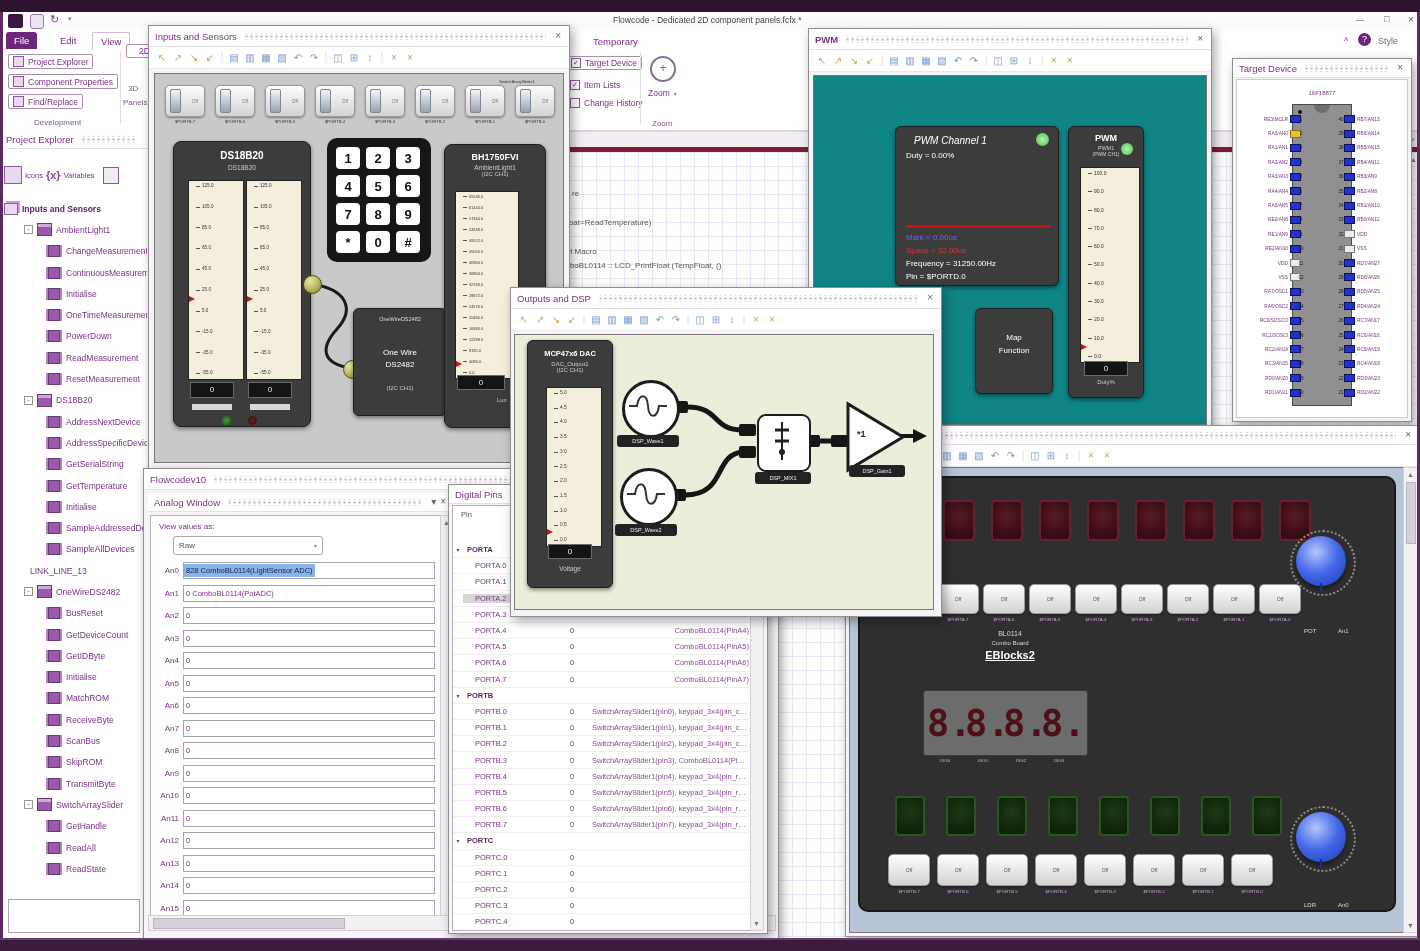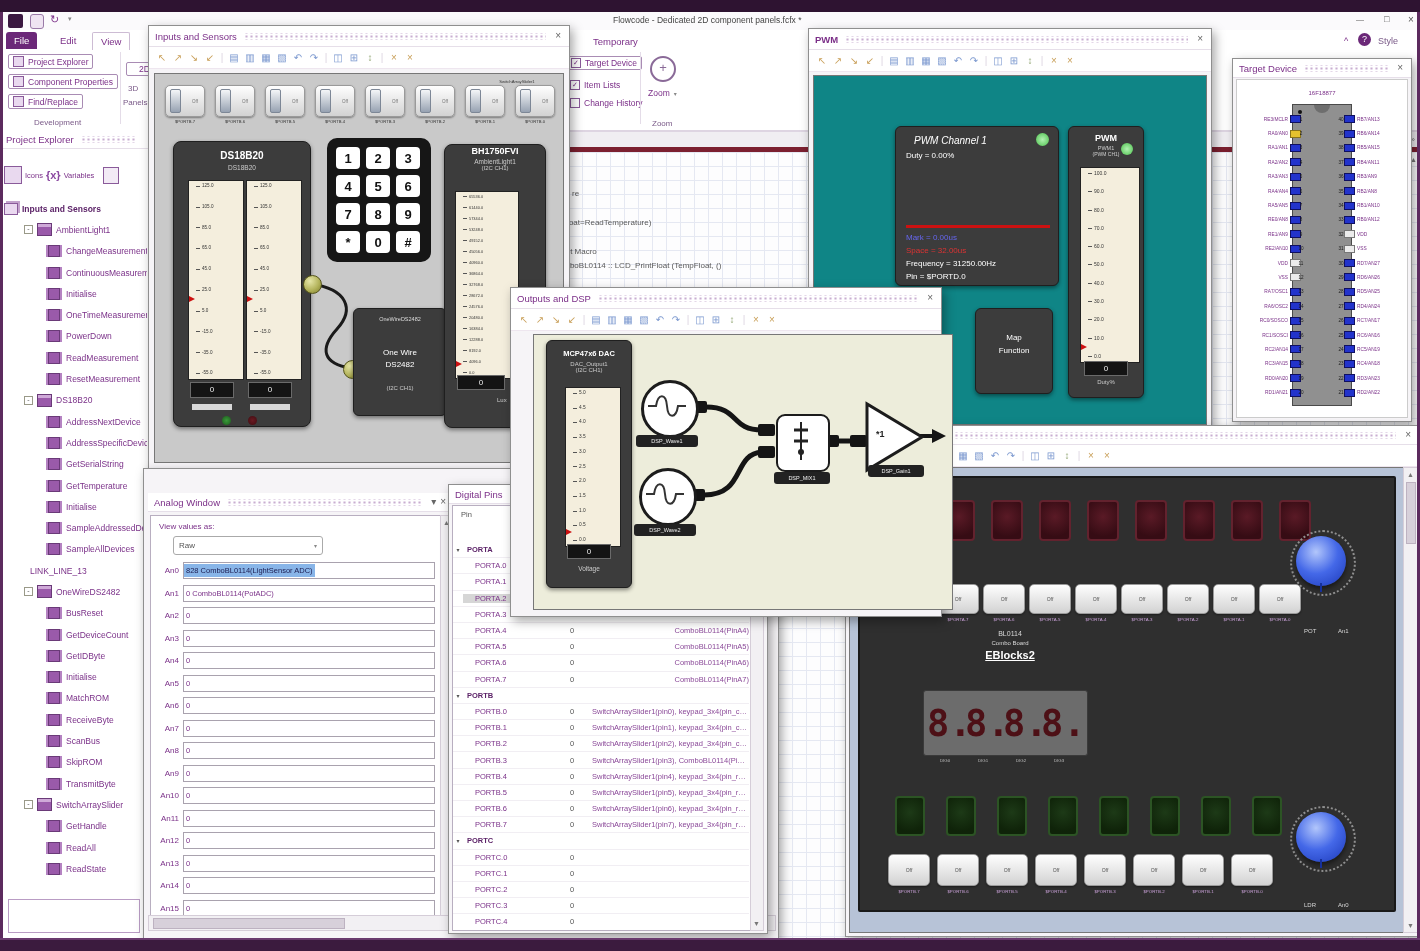--- a/index.html
+++ b/index.html
@@ -146,21 +146,21 @@
     <div class="rbtn" style="left:8px;top:44px;">
       <span class="bico"></span>
       <span>Component Properties</span>
       </div>
     <div class="rbtn" style="left:8px;top:64px;">
       <span class="bico"></span>
       <span>Find/Replace</span>
       </div>
     <span class="rlabel" style="left:34px;top:88px;">Development</span>
     <div class="abs" style="left:120px;top:22px;width:1px;height:72px;background:#e4dce8;"></div>
-    <div class="rbtn" style="left:126px;top:32px;padding-left:12px;">
+    <div class="rbtn" style="left:126px;top:14px;padding-left:12px;">
         <span>2D</span>
       </div>
     <span class="rlabel" style="left:128px;top:54px;">3D</span>
     <span class="rlabel" style="left:123px;top:68px;">Panels</span>
 
     <div class="rcheck" style="left:566px;top:26px;border:1px solid #a98cb4;border-radius:2px;padding:1px 4px;">
       <span class="cbx">✓</span>
       <span>Target Device</span>
       </div>
     <div class="rcheck" style="left:570px;top:50px;">
@@ -574,21 +574,21 @@
         </div>
 
       <div class="comp" style="left:198px;top:234px;width:92px;height:106px;border-radius:6px;">
         <div style="font-size:5.5px;color:#ddd;margin-top:7px;">OneWireDS2482</div>
         <div style="font-size:8px;margin-top:26px;">One Wire</div>
         <div style="font-size:8px;margin-top:3px;">DS2482</div>
         <div style="font-size:6px;color:#ccc;margin-top:16px;">(I2C CH1)</div>
       </div>
 
       <div class="comp" style="left:289px;top:70px;width:100px;height:282px;">
-        <div style="font-size:9px;font-weight:bold;margin-top:1px;">BH1750FVI</div>
+        <div style="font-size:9px;font-weight:bold;margin-top:7px;">BH1750FVI</div>
         <div style="font-size:6.5px;color:#ccc;margin-top:2px;">AmbientLight1</div>
         <div style="font-size:6px;color:#ccc;">(I2C CH1)</div>
         <div class="abs" style="left:10px;top:46px;width:54px;height:180px;">
           <div class="scale" style="left:0;top:0;width:54px;height:180px;font-size:3.9px;">
 
           <div class="tick">
                 <span>65536.0</span>
               </div>
               <div class="tick">
                 <span>61440.0</span>
@@ -1040,20 +1040,24 @@
         </div>
           <div class="prow">
           <span class="psq"></span>
           <span class="plab-r">RD2/AN22</span>
         </div>
         </div>
     </div>
   </div>
 
   <div class="win" style="left:143px;top:468px;width:634px;height:470px;">
+    <div class="wt">
+      <span>Flowcodev10</span>
+      <span class="dots"></span>
+    </div>
 
     <div class="abs" style="left:4px;top:24px;width:306px;height:440px;">
       <div class="wt" style="height:18px;">
         <span>Analog Window</span>
         <span class="dots"></span>
         <span class="xbtn">▾</span>
         <span class="xbtn">×</span>
       </div>
       <div class="abs" style="left:2px;top:22px;width:290px;height:414px;background:#fff;border:1px solid #b8aec0;overflow:hidden;">
         <span style="position:absolute;left:8px;top:6px;font-size:8px;color:#7a3088;">View values as:</span>
@@ -1355,21 +1359,21 @@
         <span class="tico c2">↷</span>
         <span class="tico sepi">|</span>
         <span class="tico c2">◫</span>
         <span class="tico c2">⊞</span>
         <span class="tico c3">↕</span>
         <span class="tico sepi">|</span>
         <span class="tico c1">×</span>
         <span class="tico c1">×</span>
       </div>
     <div class="canvas" style="left:3px;top:41px;width:553px;height:464px;background:#b7c3d7;">
-      <div class="abs" style="left:8px;top:8px;width:534px;height:432px;background:#2f2f2f;border:2px solid #191919;border-radius:2px;">
+      <div class="abs" style="left:8px;top:8px;width:534px;height:432px;background:#2f2f2f;border:2px solid #191919;border-radius:10px;">
 
         <div class="abs" style="left:83px;top:22px;display:flex;gap:16px;">
           <i class="ledr"></i>
             <i class="ledr"></i>
           <i class="ledr"></i>
             <i class="ledr"></i>
           <i class="ledr"></i>
             <i class="ledr"></i>
           <i class="ledr"></i>
             <i class="ledr"></i>
@@ -1554,21 +1558,21 @@
         <span class="tico c2">↶</span>
         <span class="tico c2">↷</span>
         <span class="tico sepi">|</span>
         <span class="tico c2">◫</span>
         <span class="tico c2">⊞</span>
         <span class="tico c3">↕</span>
         <span class="tico sepi">|</span>
         <span class="tico c1">×</span>
         <span class="tico c1">×</span>
       </div>
-    <div class="canvas" style="left:22px;top:46px;width:418px;height:274px;background:#ededdb;">
+    <div class="canvas" style="left:3px;top:46px;width:418px;height:274px;background:#ededdb;">
 
       <svg class="abs" style="left:0;top:0;" width="418" height="274" viewBox="0 0 418 274">
         <path d="M172,72 C206,72 196,95 228,95" fill="none" stroke="#151515" stroke-width="5"></path>
         <path d="M170,160 C212,160 198,119 228,117" fill="none" stroke="#151515" stroke-width="5"></path>
         <path d="M300,106 L318,106" fill="none" stroke="#151515" stroke-width="5"></path>
         <path d="M382,101 L402,101" fill="none" stroke="#151515" stroke-width="4"></path>
         <polygon points="398,94 412,101 398,108" fill="#151515"></polygon>
         <rect x="156" y="66" width="17" height="12" rx="2" fill="#151515"></rect>
         <rect x="224" y="89" width="17" height="12" rx="2" fill="#151515"></rect>
         <rect x="224" y="111" width="17" height="12" rx="2" fill="#151515"></rect>

